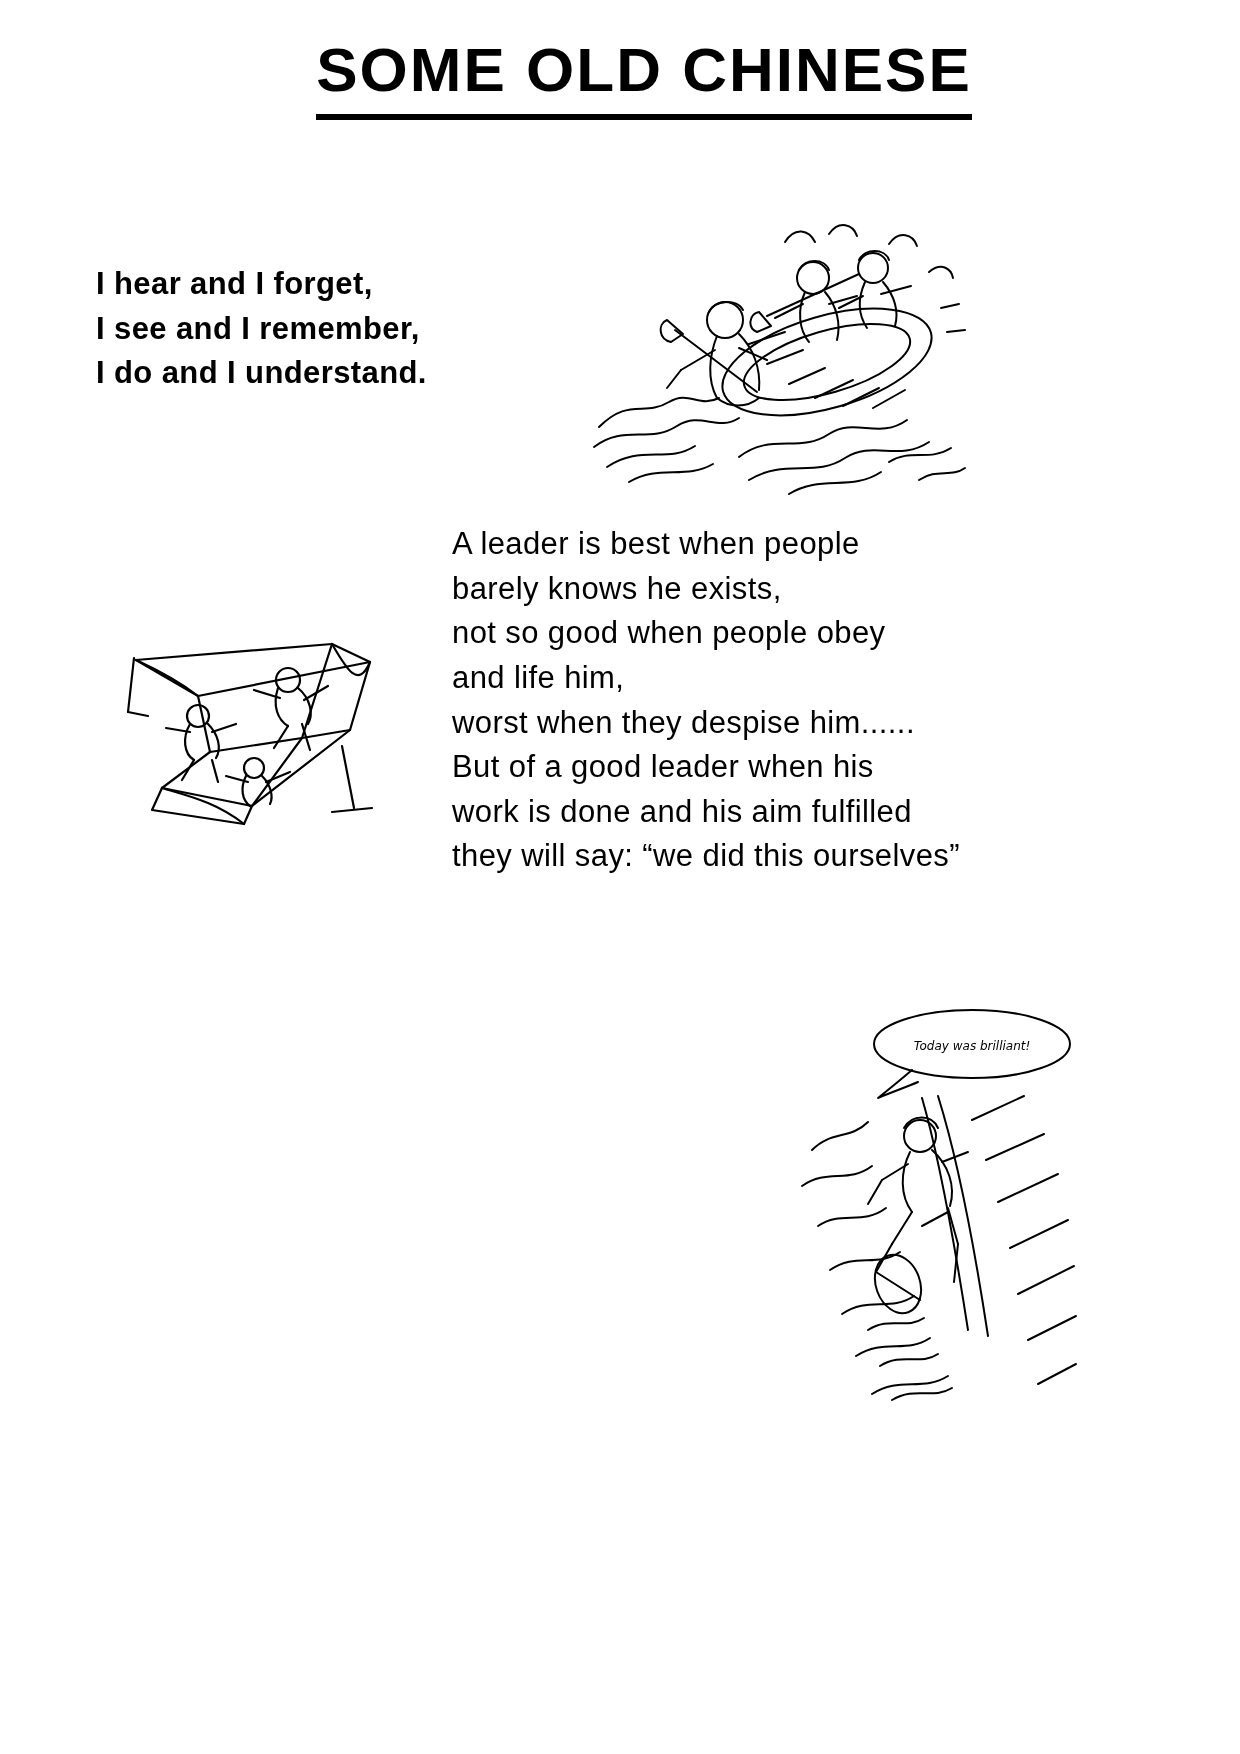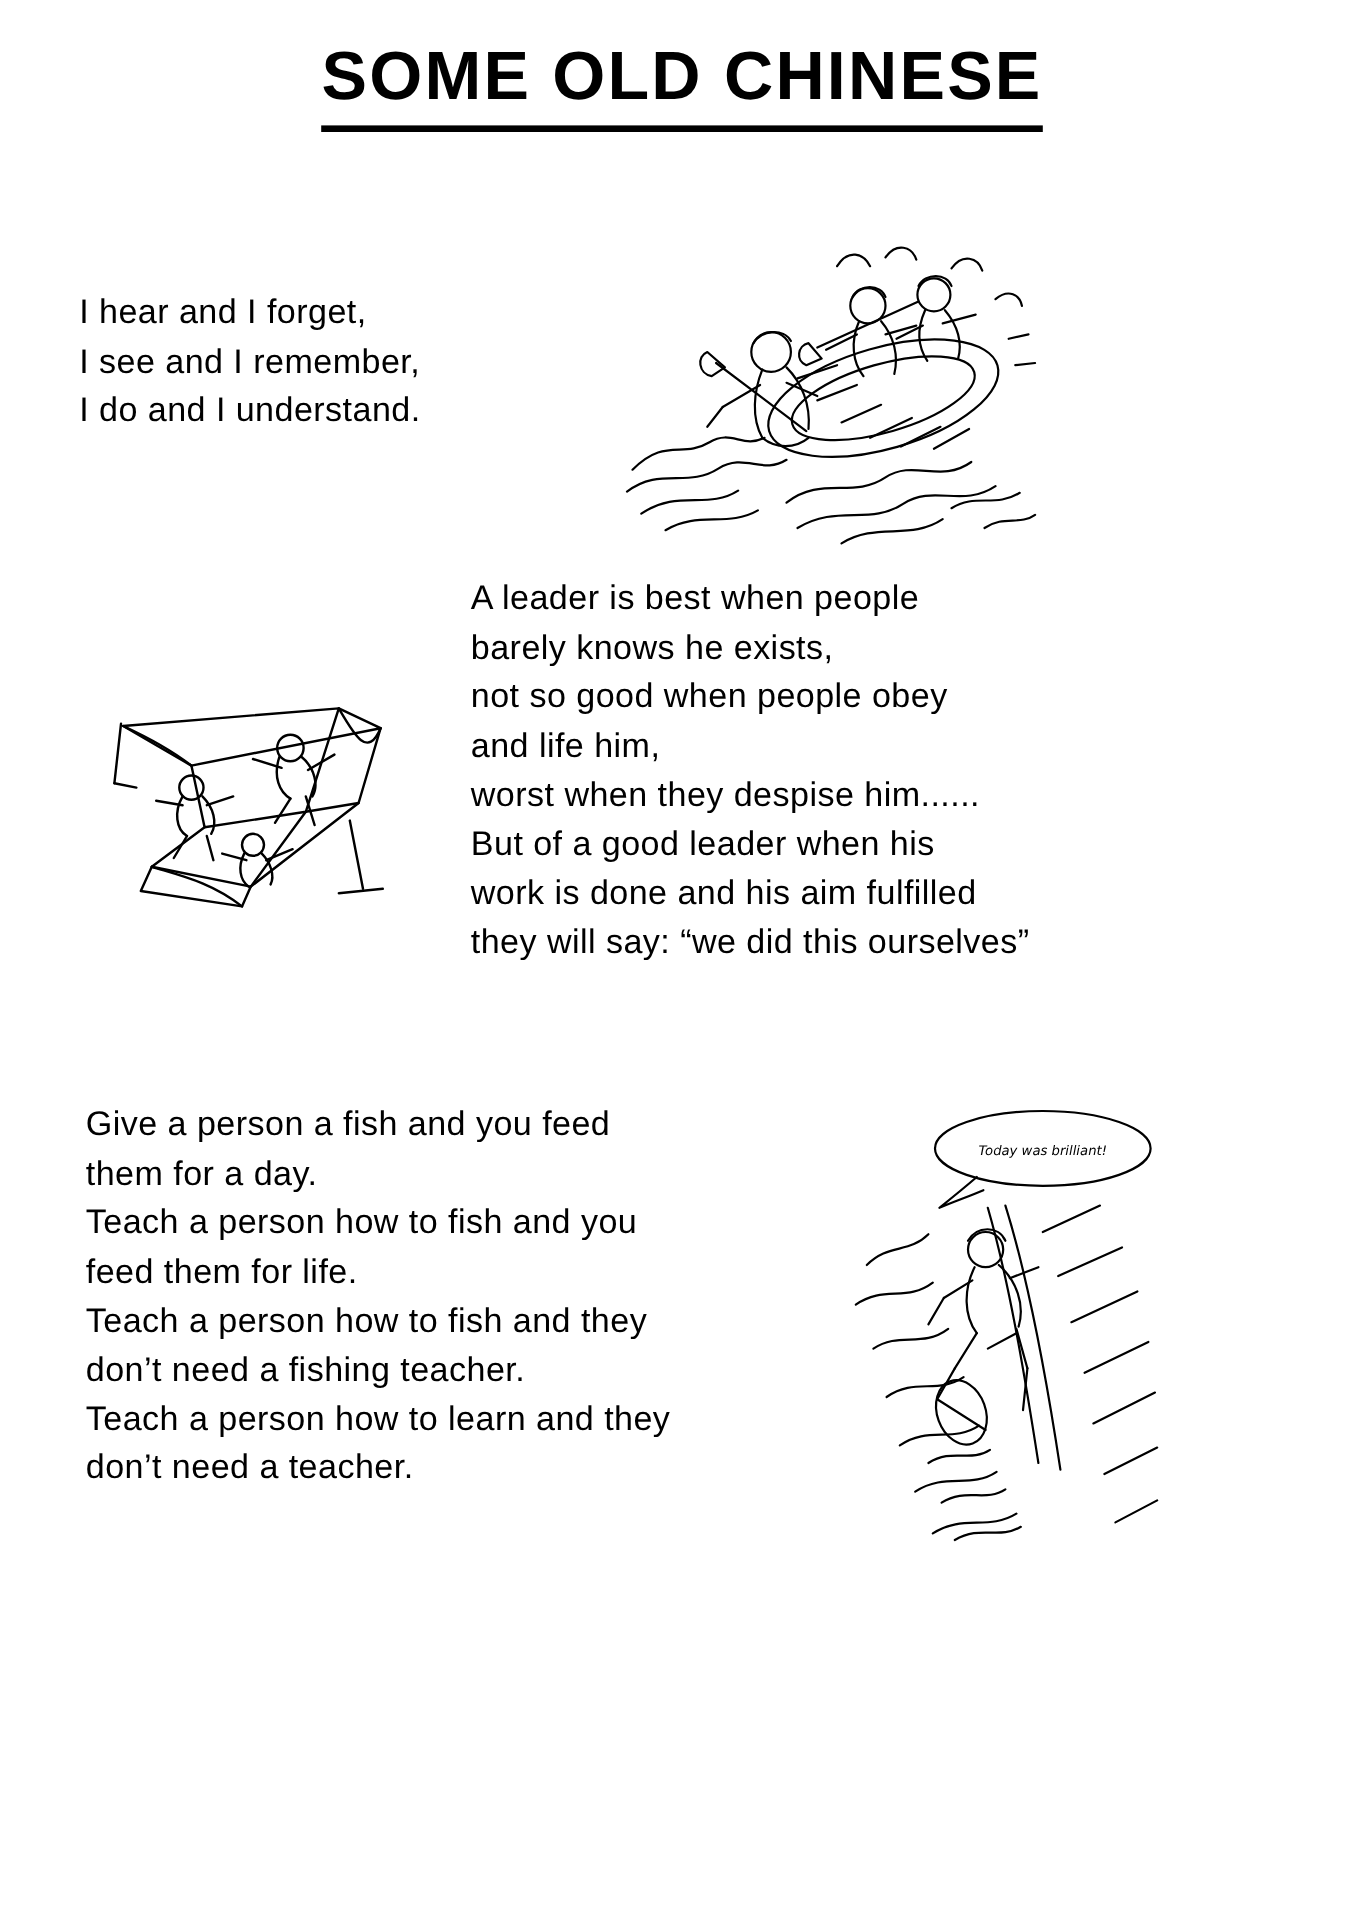--- a/index.html
+++ b/index.html
@@ -13,20 +13,21 @@
     position: relative;
     font-family: "Liberation Sans", sans-serif;
     color: #000000;
     overflow: hidden;
   }
 
   .page {
     position: relative;
     width: 1082px;
     height: 1754px;
+    margin-left: 24px;
   }
 
   
   .title-block {
     position: absolute;
     top: 28px;
     left: 0;
     width: 1240px;
     text-align: center;
   }
@@ -43,21 +44,21 @@
 
   
   .proverb {
     position: absolute;
     font-size: 31px;
     line-height: 1.44;
     letter-spacing: 0.4px;
     white-space: pre-line;
   }
 
-  #proverb-1 { top: 262px; left: 72px; width: 470px; }
+  #proverb-1 { top: 262px; left: 72px; width: 470px; font-weight: bold; }
   #proverb-2 { top: 522px; left: 428px; width: 650px; }
   #proverb-3 { top: 1000px; left: 78px; width: 660px; }
 
   
   .illustration {
     position: absolute;
     text-align: center;
   }
   #illus-rafting { top: 212px; left: 565px; width: 380px; height: 290px; }
   #illus-leader  { top: 620px; left: 78px;  width: 310px; height: 220px; }
@@ -190,28 +191,20 @@
       <path d="M160 156 C168 164 172 176 168 184"></path>
       <path d="M146 162 L124 156"></path>
       <path d="M164 162 L188 152"></path>
 
       <path d="M34 40 C60 52 78 62 96 76"></path>
       <path d="M230 24 C244 48 256 70 268 42"></path>
       <path d="M60 168 C86 176 114 182 142 204"></path>
     </svg>
   </div>
 
-  <div class="proverb" id="proverb-3">Give a person a fish and you feed
-them for a day.
-Teach a person how to fish and you
-feed them for life.
-Teach a person how to fish and they
-don’t need a fishing teacher.
-Teach a person how to learn and they
-don’t need a teacher.</div>
 
   <div class="illustration" id="illus-climb">
     <svg viewBox="0 0 310 420" xmlns="http://www.w3.org/2000/svg" fill="none" stroke="#000" stroke-width="2" stroke-linecap="round" stroke-linejoin="round">
 
       <ellipse cx="200" cy="44" rx="98" ry="34"></ellipse>
       <path d="M140 70 C126 82 116 90 106 98 C120 92 132 88 146 82"></path>
       <text class="speech-text" x="200" y="50" text-anchor="middle" fill="#000" stroke="none">Today was brilliant!</text>
 
       <path d="M40 150 C60 130 78 140 96 122"></path>
       <path d="M30 186 C56 168 76 184 100 166"></path>

